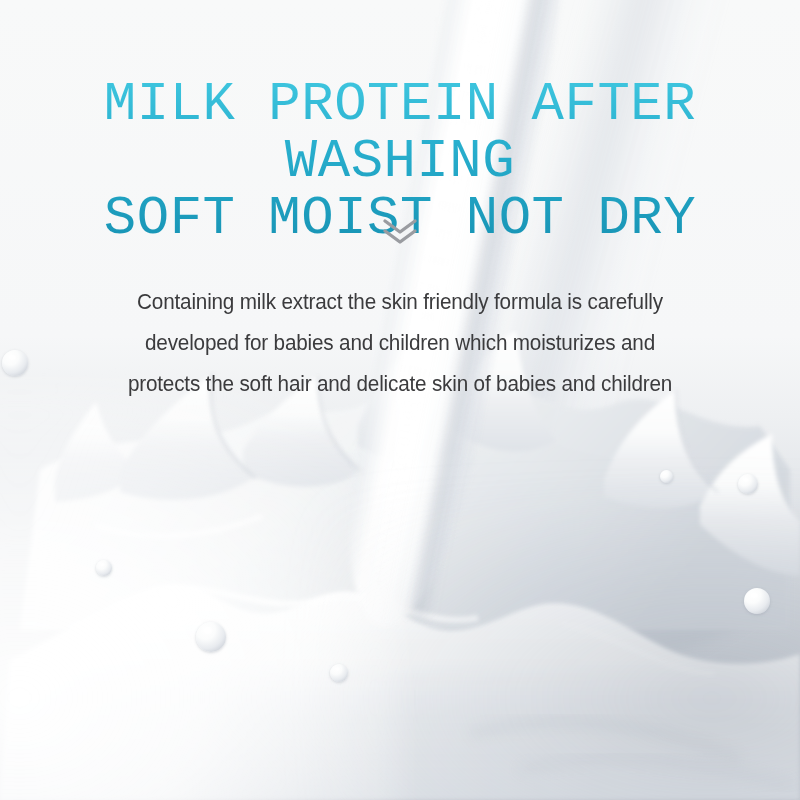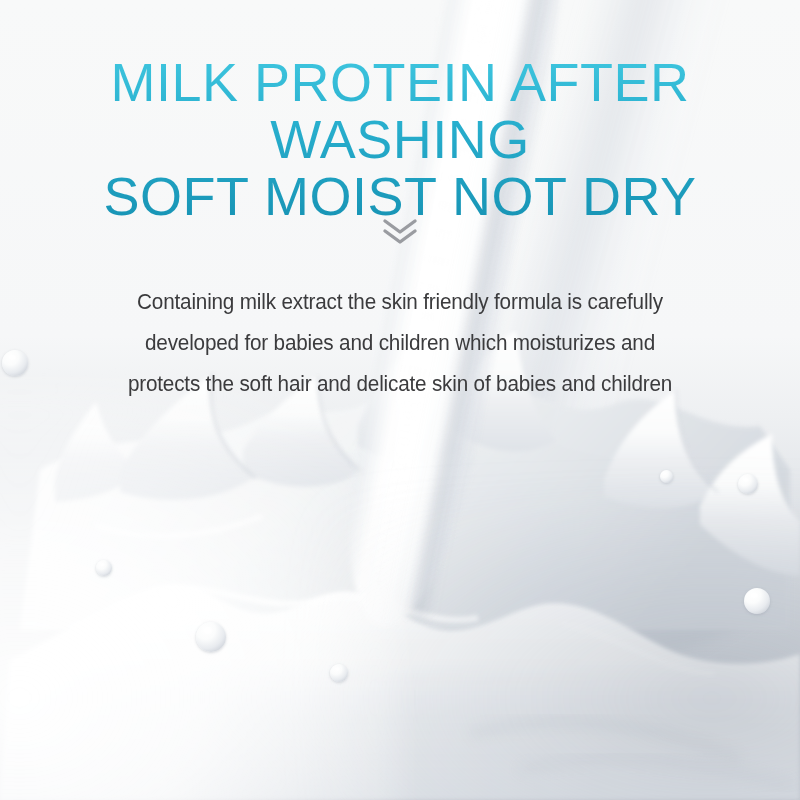--- a/index.html
+++ b/index.html
@@ -167,23 +167,23 @@
     border-radius: 50%;
     background: rgba(255,255,255,0.95);
     filter: blur(1px);
   }
 
   
   .headline {
     position: absolute;
     left: 0;
     right: 0;
-    top: 18px;
+    top: 40px;
     text-align: center;
-    font-family: Liberation Sans, sans-serif;
+    font-family: Liberation Mono, monospace;
     font-size: 54px;
     line-height: 57px;
     font-weight: 400;
     letter-spacing: 0.5px;
     white-space: pre-line;
     background: linear-gradient(to bottom, #3fc6df 0%, #28afce 40%, #1793b4 100%);
     -webkit-background-clip: text;
     background-clip: text;
     color: transparent;
     -webkit-text-fill-color: transparent;

